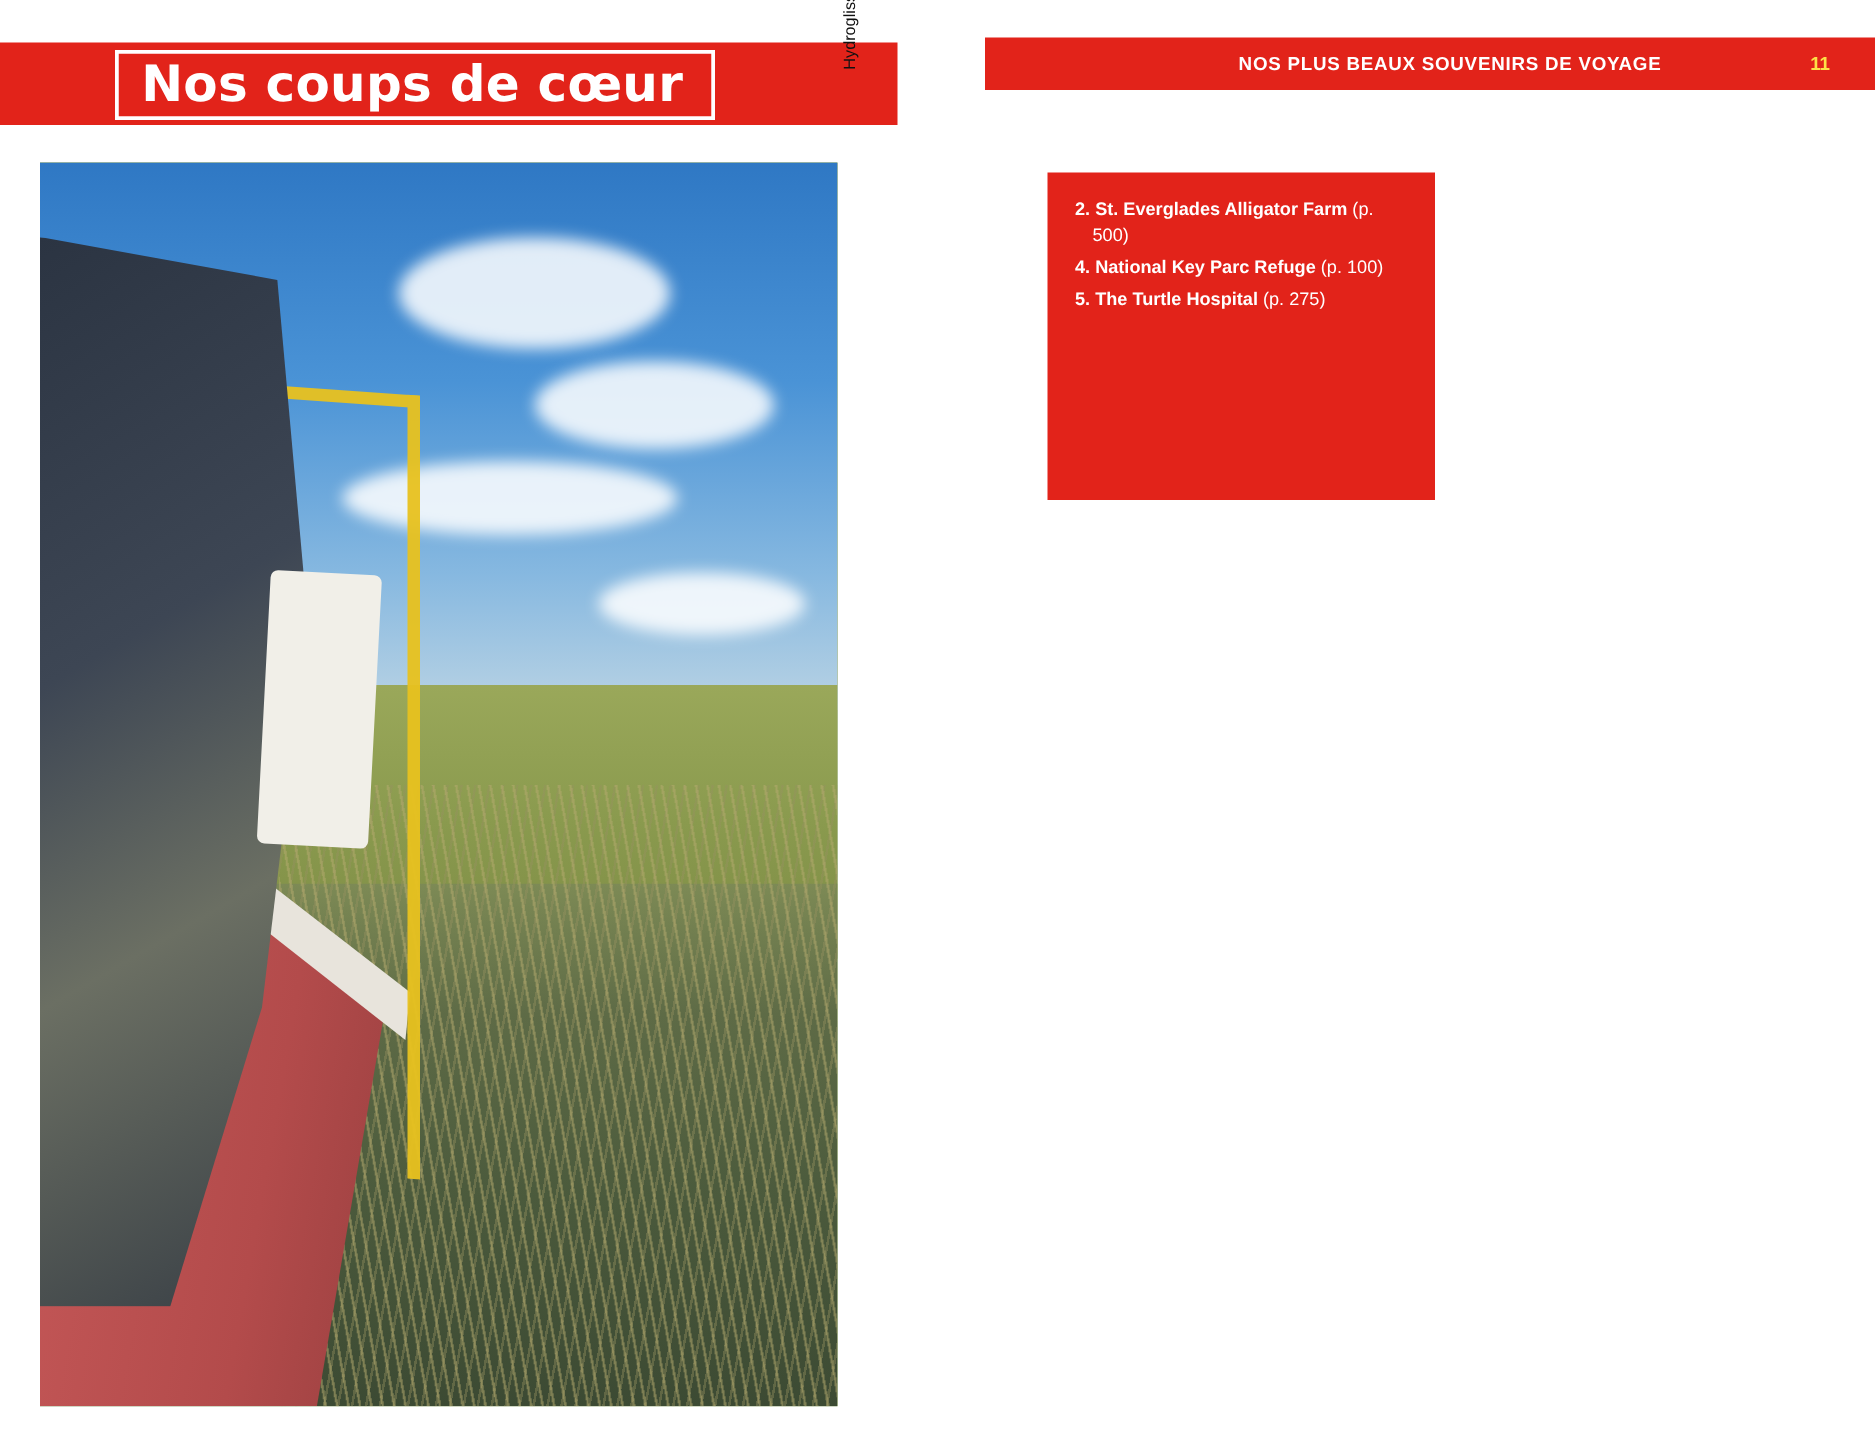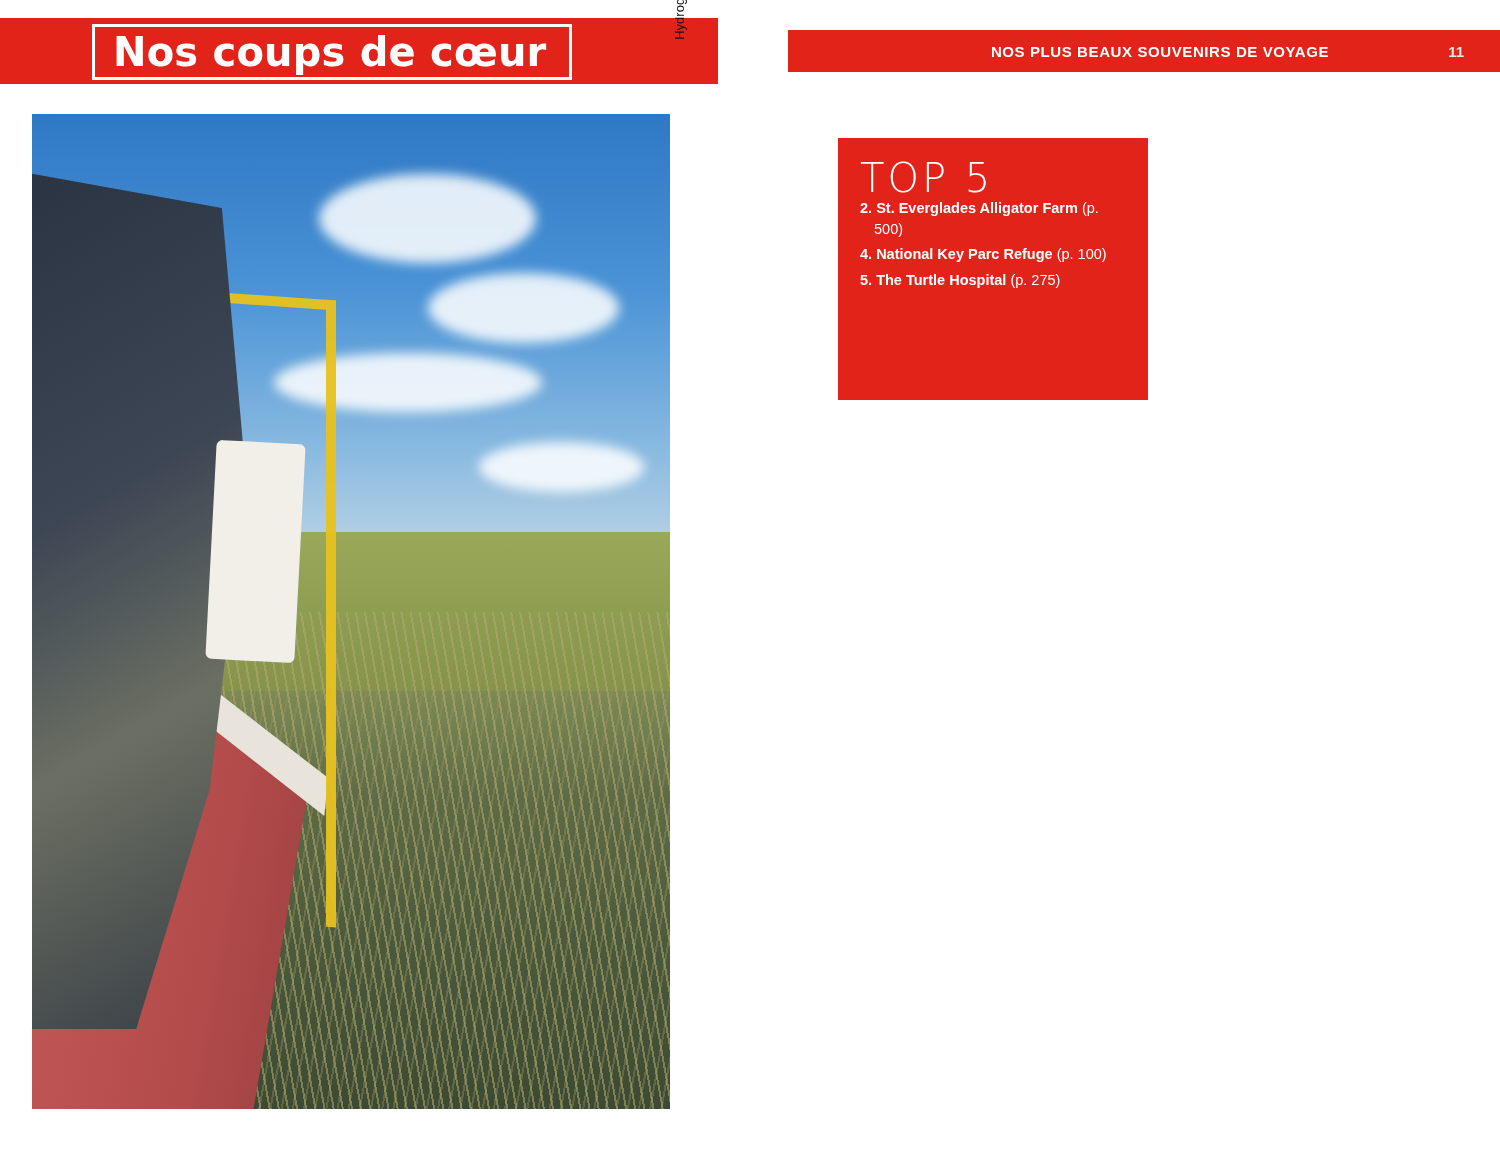--- a/index.html
+++ b/index.html
@@ -6,21 +6,21 @@
   body{
     width:1500px;height:1159px;
     background:#ffffff;
     font-family:"Liberation Sans", sans-serif;
     overflow:hidden;
     position:relative;
   }
   .page{position:absolute;inset:0;}
 
   
-  .left-page{position:absolute;left:0;top:0;width:750px;height:989px;background:#fff;}
+  .left-page{position:absolute;left:0;top:16px;width:750px;height:989px;background:#fff;}
   .left-header-bar{
     position:absolute;left:0;top:18px;width:718px;height:66px;background:#e2231a;
   }
   .left-title-box{
     position:absolute;left:92px;top:24px;width:480px;height:56px;
     border:3px solid #ffffff;
     display:flex;align-items:center;
     box-sizing:border-box;
     padding-left:18px;
   }
@@ -103,21 +103,21 @@
   .right-page{position:absolute;left:750px;top:0;width:750px;height:1159px;background:#fff;}
   .right-header-bar{
     position:absolute;left:38px;top:30px;width:712px;height:42px;background:#e2231a;
     display:flex;align-items:center;justify-content:center;
   }
   .right-header-title{
     color:#fff;font-size:15px;font-weight:bold;letter-spacing:.6px;margin-left:32px;
   }
   .right-header-page{
     position:absolute;right:36px;top:0;height:42px;display:flex;align-items:center;
-    color:#e5e5e5;font-size:15px;font-weight:bold;
+    color:#fde047;font-size:15px;font-weight:bold;
   }
 
   
   .top5-box{
     position:absolute;left:88px;top:138px;width:310px;height:262px;background:#e2231a;
     color:#fff;box-sizing:border-box;padding:20px 22px 16px 22px;
   }
   .top5-title{
     font-family:"DejaVu Sans", sans-serif;
     font-size:40px;letter-spacing:3px;line-height:1;font-weight:300;
@@ -170,21 +170,20 @@
   </div>
 
   <div class="right-page">
 
     <div class="right-header-bar">
       <span class="right-header-title">NOS PLUS BEAUX SOUVENIRS DE VOYAGE</span>
       <span class="right-header-page">11</span>
     </div>
 
     <div class="top5-box">
-      <div class="top5-title">TOP 5</div>
       <ol class="top5-list">
         <li>
           <span class="num">2.</span>
           <span class="name">St. Everglades Alligator Farm</span>
           <span class="ref">(p. 500)</span>
         </li>
         <li>
           <span class="num">4.</span>
           <span class="name">National Key Parc Refuge</span>
           <span class="ref">(p. 100)</span>

